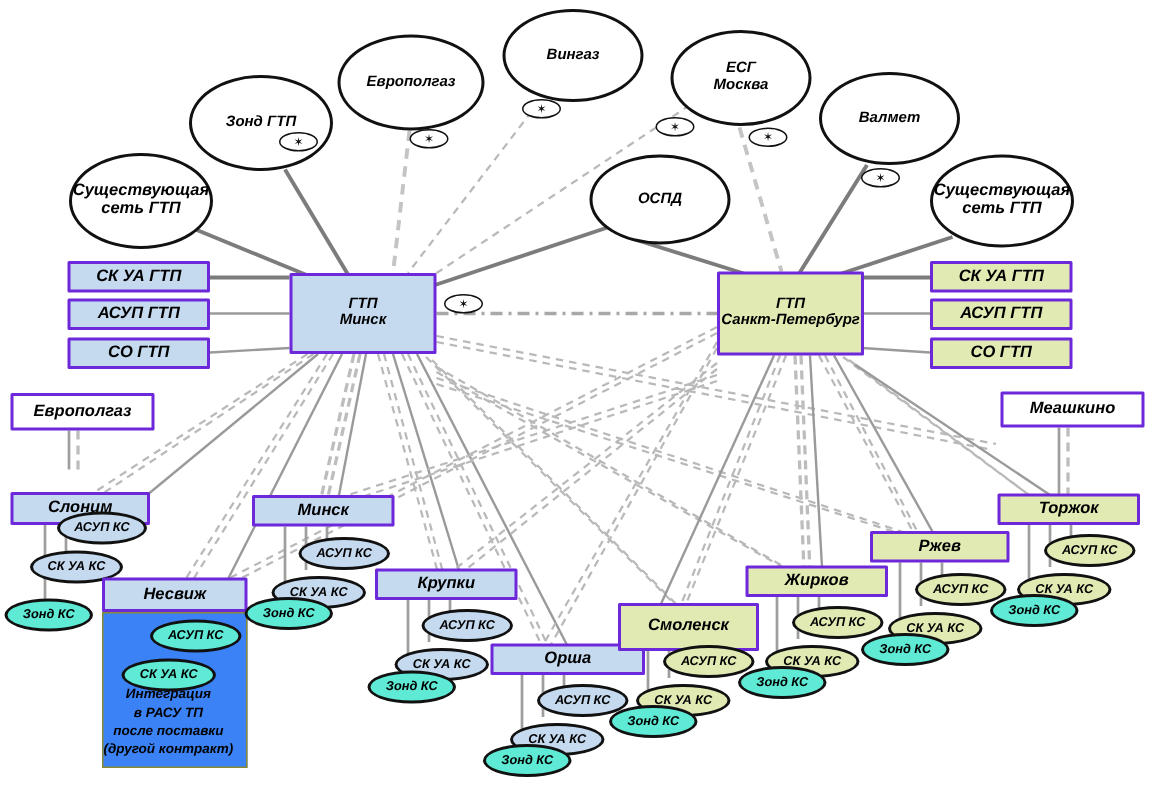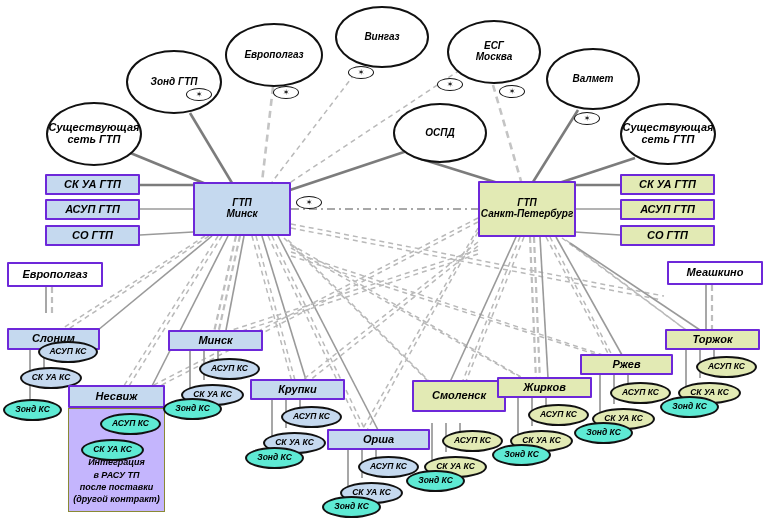--- a/index.html
+++ b/index.html
@@ -35,25 +35,24 @@
     background:#ffffff;
   }
   .ell.blue{background:#c5d9ef;}
   .ell.green{background:#e2eab4;}
   .ell.white{background:#5eead4;}
   .big-ell{border-width:2.4px;}
   .note{
     position:absolute;
     box-sizing:border-box;
     border:1.6px solid #8a8a35;
-    background:#c4b5fd;
+    background:#3b82f6;
     z-index:3;
     display:flex;
     align-items:flex-end;
-    justify-content:center;
     padding-bottom:6px;
   }
   .note span{
     display:block;
     font-style:italic;
     font-weight:bold;
     font-size:9px;
     line-height:1.35;
     text-align:center;
     color:#000;
@@ -365,21 +364,21 @@
   <div class="node ell blue t85" style="left:358px;top:456px;width:61px;height:22px;">
     <span>АСУП КС</span>
   </div>
   <div class="node ell blue t85" style="left:340px;top:482px;width:63px;height:22px;">
     <span>СК УА КС</span>
   </div>
   <div class="node ell white t85" style="left:322px;top:496px;width:59px;height:22px;">
     <span>Зонд КС</span>
   </div>
 
-  <div class="node rect green t9" style="left:412px;top:380px;width:94px;height:32px;">
+  <div class="node rect green t9" style="left:412px;top:402px;width:94px;height:32px;">
     <span>Смоленск</span>
   </div>
   <div class="node ell green t85" style="left:442px;top:430px;width:61px;height:22px;">
     <span>АСУП КС</span>
   </div>
   <div class="node ell green t85" style="left:424px;top:456px;width:63px;height:22px;">
     <span>СК УА КС</span>
   </div>
   <div class="node ell white t85" style="left:406px;top:470px;width:59px;height:22px;">
     <span>Зонд КС</span>

